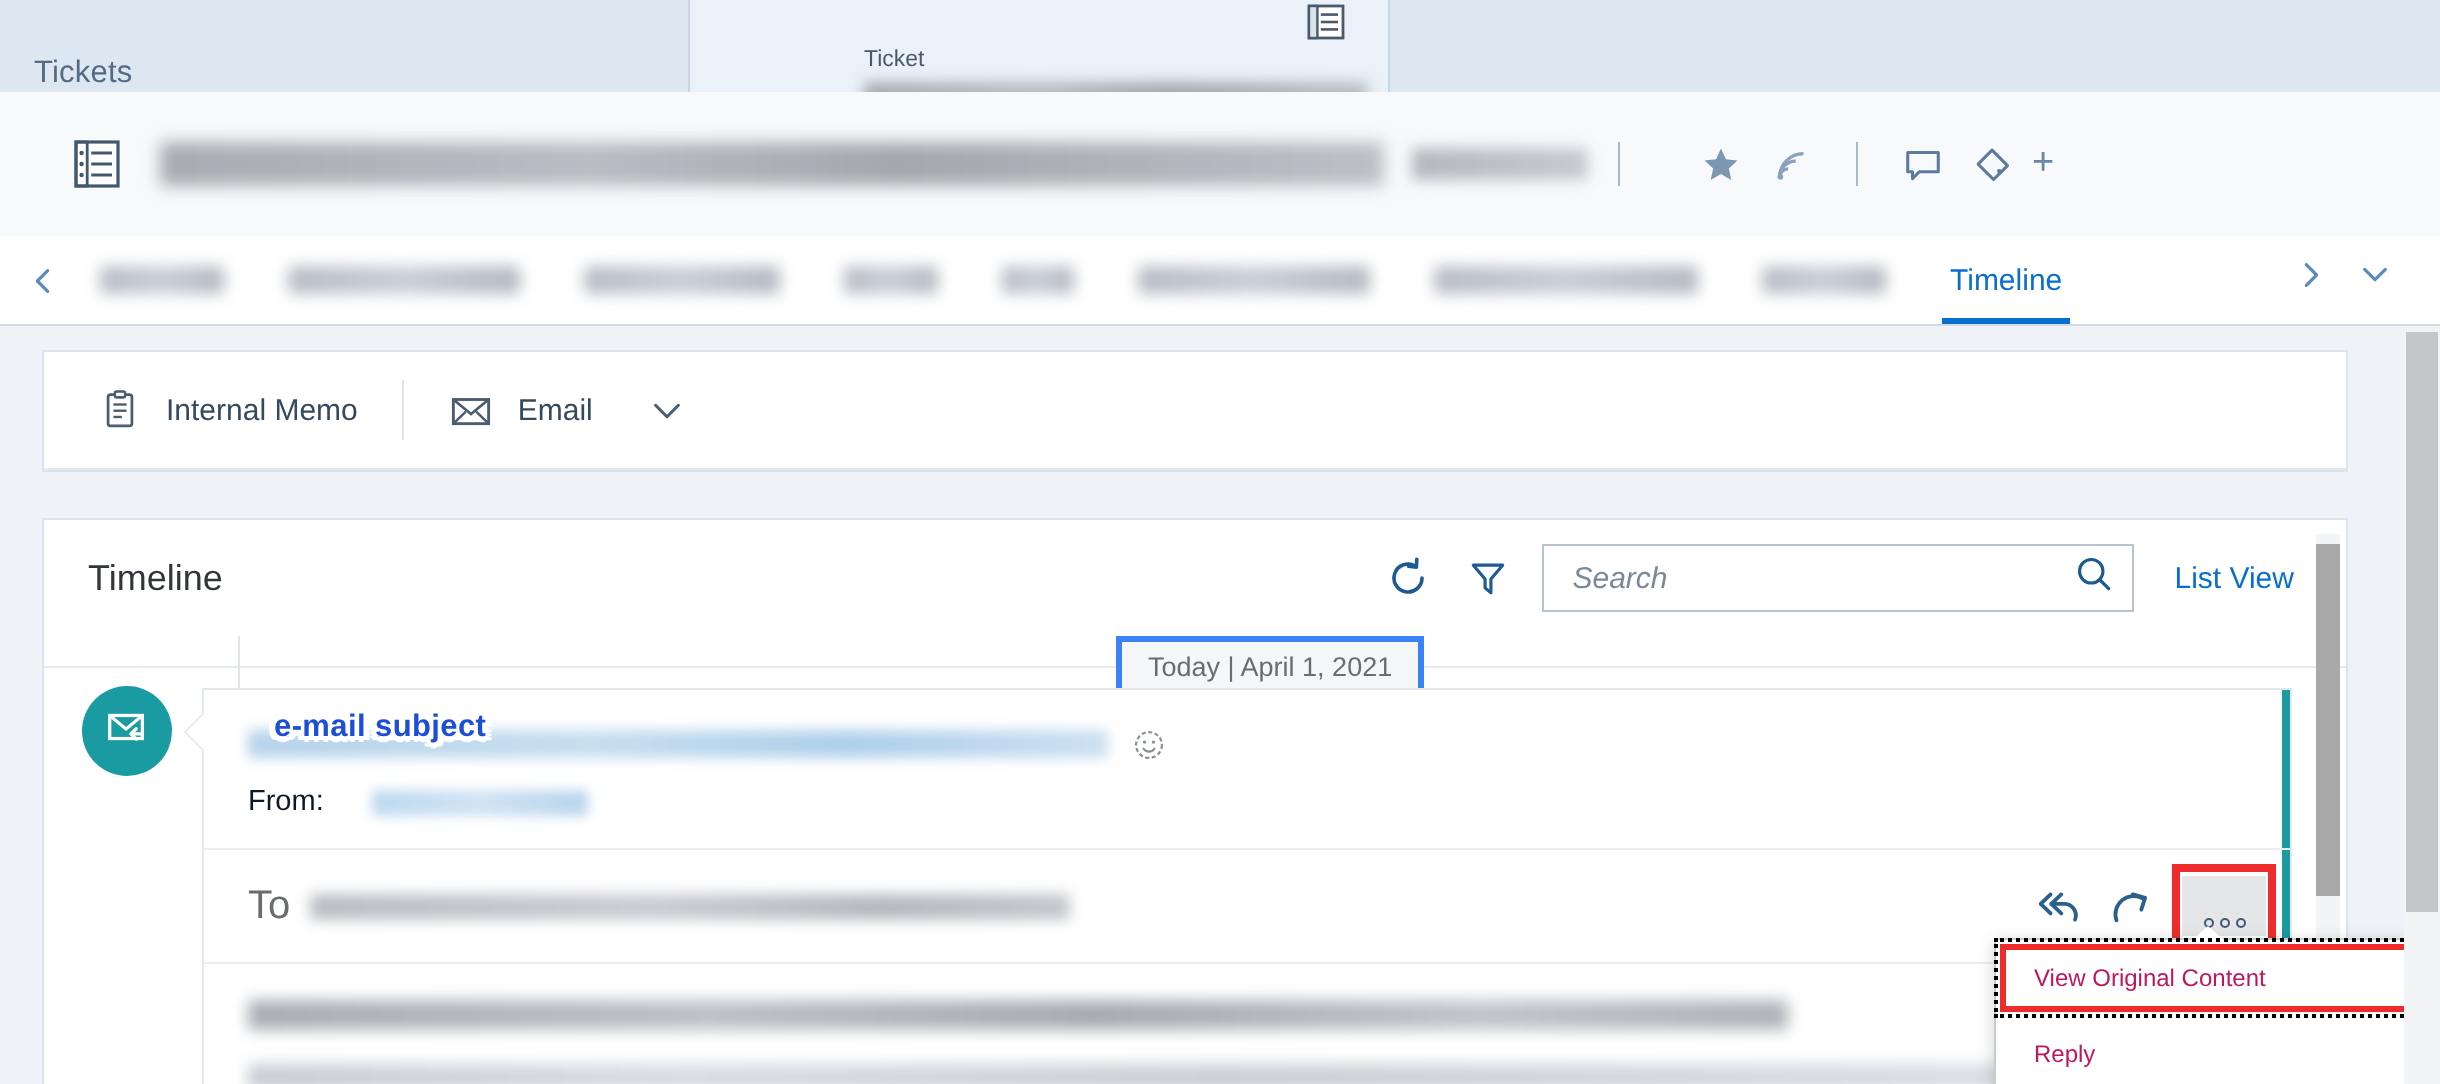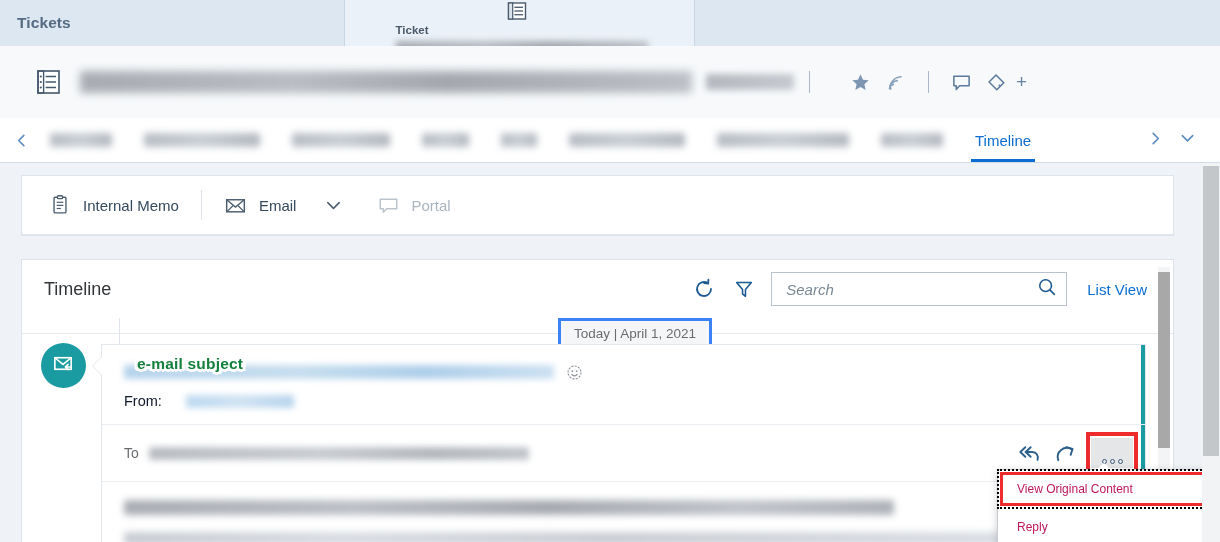--- a/index.html
+++ b/index.html
@@ -13,24 +13,23 @@
 
   
   .shell-tabs {
     position: absolute; left: 0; top: 0;
     width: 1220px; height: 46px;
     background: #eef2f7;
     display: flex; align-items: stretch;
   }
   .shell-tab {
     position: relative;
-    display: flex; align-items: center;
+    display: flex; align-items: flex-end;
     background: #dfe8f2;
     border-right: 1px solid #c9d6e4;
-    font-weight: bold;
   }
   .shell-tab.tickets {
     width: 345px;
     padding-left: 17px;
     background: #dce7f2;
   }
   .shell-tab.tickets .stab-label {
     font-size: 15.5px; color: #556b82; letter-spacing: .1px;
   }
   .shell-tab.ticket {
@@ -239,21 +238,21 @@
   .mail-time { font-size: 14.5px; color: #6a6d70; margin-right: 18px; }
   .collapse-btn { display: flex; align-items: center; justify-content: center; width: 22px; height: 20px; }
 
   .mail-to {
     border-top: 1px solid #ebeff3;
     display: flex; align-items: center;
     padding: 13px 12px 13px 22px;
     position: relative;
     min-height: 56px;
   }
-  .to-label { font-size: 14px; color: #6a6d70; margin-right: 10px; }
+  .to-label { font-size: 20px; color: #6a6d70; margin-right: 10px; }
   .to-blur {
     height: 13px; width: 380px;
     background: linear-gradient(90deg,#b9bdc2,#c9cdd2 45%,#b4b8bd 75%,#c3c7cc);
     filter: blur(3.4px); border-radius: 2px;
   }
   .to-actions { margin-left: auto; display: flex; align-items: center; }
   .act-ico { width: 36px; height: 30px; display: flex; align-items: center; justify-content: center; }
   .more-btn {
     width: 42px; height: 30px;
     background: #e4e6e8;
@@ -342,21 +341,21 @@
   .page-scroll-thumb {
     position: absolute; left: 1203px; top: 166px;
     width: 16px; height: 290px;
     background: #c4c7ca;
     z-index: 41;
   }
 
   
   .callout {
     position: absolute; left: 137px; top: 355px;
-    font-size: 15.5px; font-weight: bold; color: #15803d;
+    font-size: 15.5px; font-weight: bold; color: #1d4ed8;
     letter-spacing: .2px;
     z-index: 20;
     white-space: nowrap;
     text-shadow:
       -2px -2px 0 #fff, 2px -2px 0 #fff, -2px 2px 0 #fff, 2px 2px 0 #fff,
       -3px 0 0 #fff, 3px 0 0 #fff, 0 -3px 0 #fff, 0 3px 0 #fff,
       -3px -2px 0 #fff, 3px -2px 0 #fff, -3px 2px 0 #fff, 3px 2px 0 #fff,
       0 0 4px #fff;
   }
 </style>
@@ -524,28 +523,20 @@
         </span>
         <span class="clabel">Email</span>
       </div>
       <span class="chev-btn">
         <svg viewBox="0 0 20 20" width="19" height="19">
           <path d="M4 7 L10 13 L16 7" fill="none" stroke="#4b5d6f" stroke-width="1.6" stroke-linecap="round" stroke-linejoin="round"></path>
         </svg>
       </span>
 
 
-      <div class="chan disabled" style="margin-left:14px">
-        <span class="cico">
-          <svg viewBox="0 0 24 24" width="23" height="23">
-            <path d="M3.4 5.5 H20.6 V15.4 H10.2 L6.6 19 V15.4 H3.4 Z" fill="none" stroke="#bcc5ce" stroke-width="1.6" stroke-linejoin="round"></path>
-          </svg>
-        </span>
-        <span class="clabel">Portal</span>
-      </div>
 
     </div>
   </div>
 
   <div class="tl-panel">
 
     <div class="tl-head">
       <span class="tl-title">Timeline</span>
 
       <span class="tl-act">

